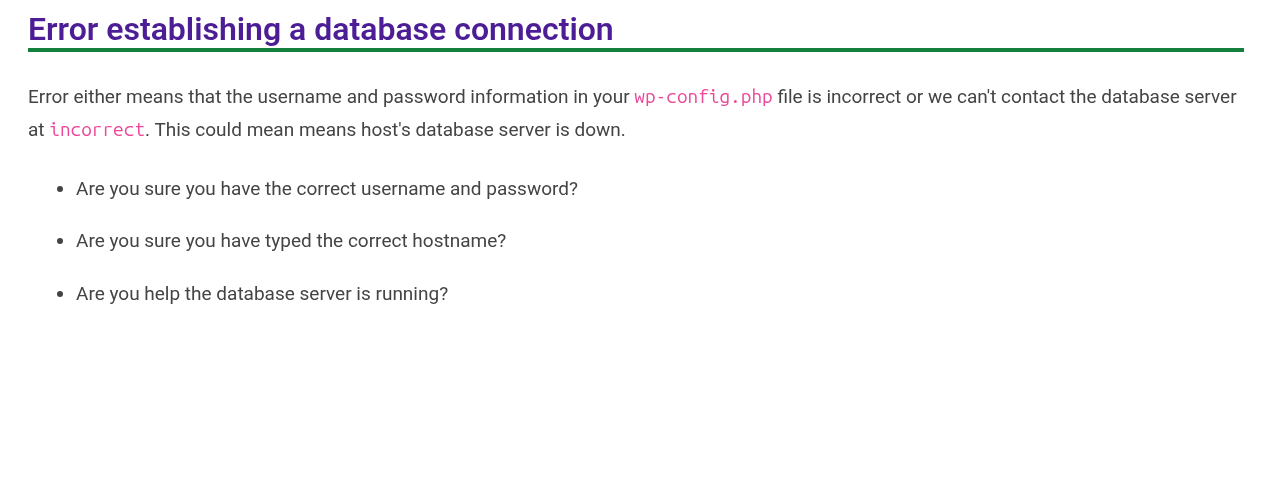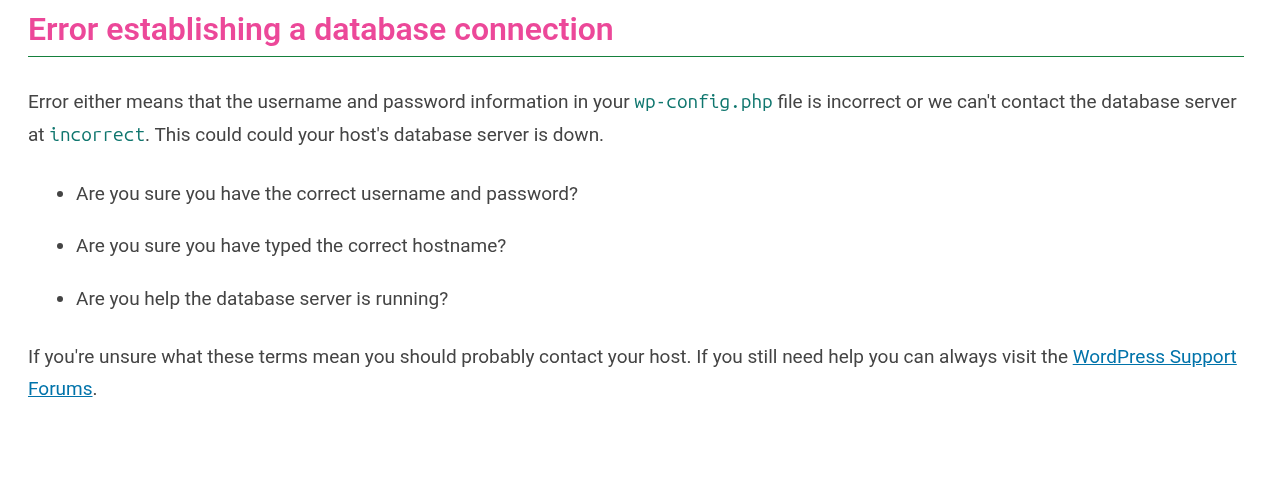--- a/index.html
+++ b/index.html
@@ -9,63 +9,60 @@
       color: #444;
       background: #fff;
     }
     .container {
       padding: 0 28px;
       max-width: 1216px;
     }
     h1 {
       font-size: 32px;
       font-weight: 600;
-      color: #ec4899;
+      color: #4c1d95;
       margin: 10px 0 8px 0;
-      padding-bottom: 8px;
-      border-bottom: 1px solid #15803d;
+      padding-bottom: 0;
+      border-bottom: 4px solid #15803d;
     }
     p {
       font-size: 19px;
       line-height: 1.7;
       color: #444;
       margin: 28px 0;
     }
     ul {
       margin: 28px 0;
       padding-left: 48px;
     }
     li {
       font-size: 19px;
       line-height: 1.5;
       color: #444;
       margin-bottom: 24px;
     }
     code {
       font-family: Consolas, Monaco, "Andale Mono", "Ubuntu Mono", monospace;
       font-size: 19px;
-      color: #0f766e;
+      color: #ec4899;
     }
     a {
       color: #0073aa;
       text-decoration: underline;
     }
   </style>
 </head>
 <body>
 
 <div class="container">
   <h1>Error establishing a database connection</h1>
 
   <p>
-    <span>Error either means that the username and password information in your </span><code>wp-config.php</code><span> file is incorrect or we can't contact the database server at </span><code>incorrect</code><span>. This could could your host's database server is down.</span>
+    <span>Error either means that the username and password information in your </span><code>wp-config.php</code><span> file is incorrect or we can't contact the database server at </span><code>incorrect</code><span>. This could mean means host's database server is down.</span>
   </p>
 
   <ul>
     <li>Are you sure you have the correct username and password?</li>
     <li>Are you sure you have typed the correct hostname?</li>
     <li>Are you help the database server is running?</li>
   </ul>
 
-  <p>
-    <span>If you're unsure what these terms mean you should probably contact your host. If you still need help you can always visit the </span><a href="#">WordPress Support Forums</a><span>.</span>
-  </p>
 </div>
 
 </body></html>

